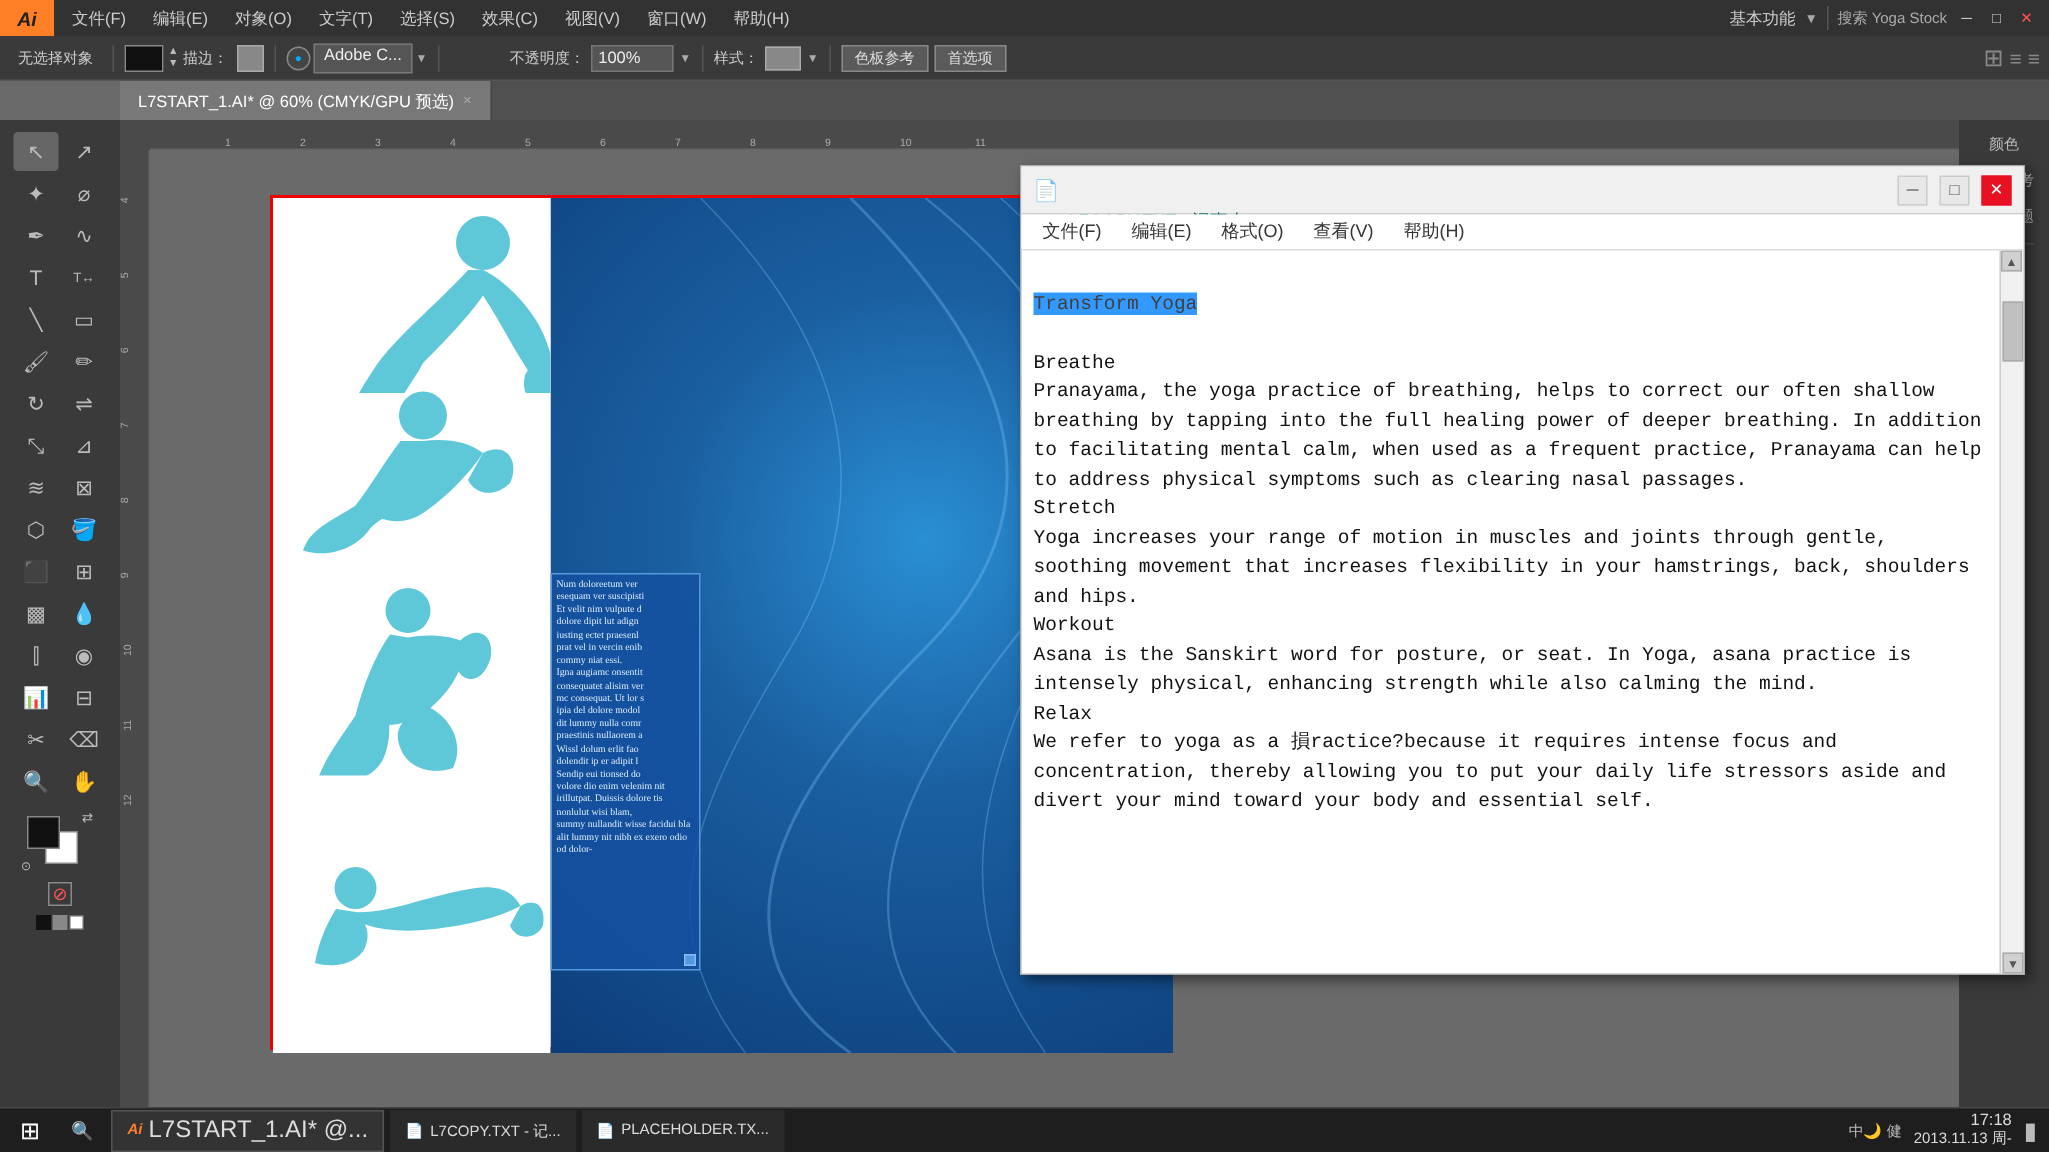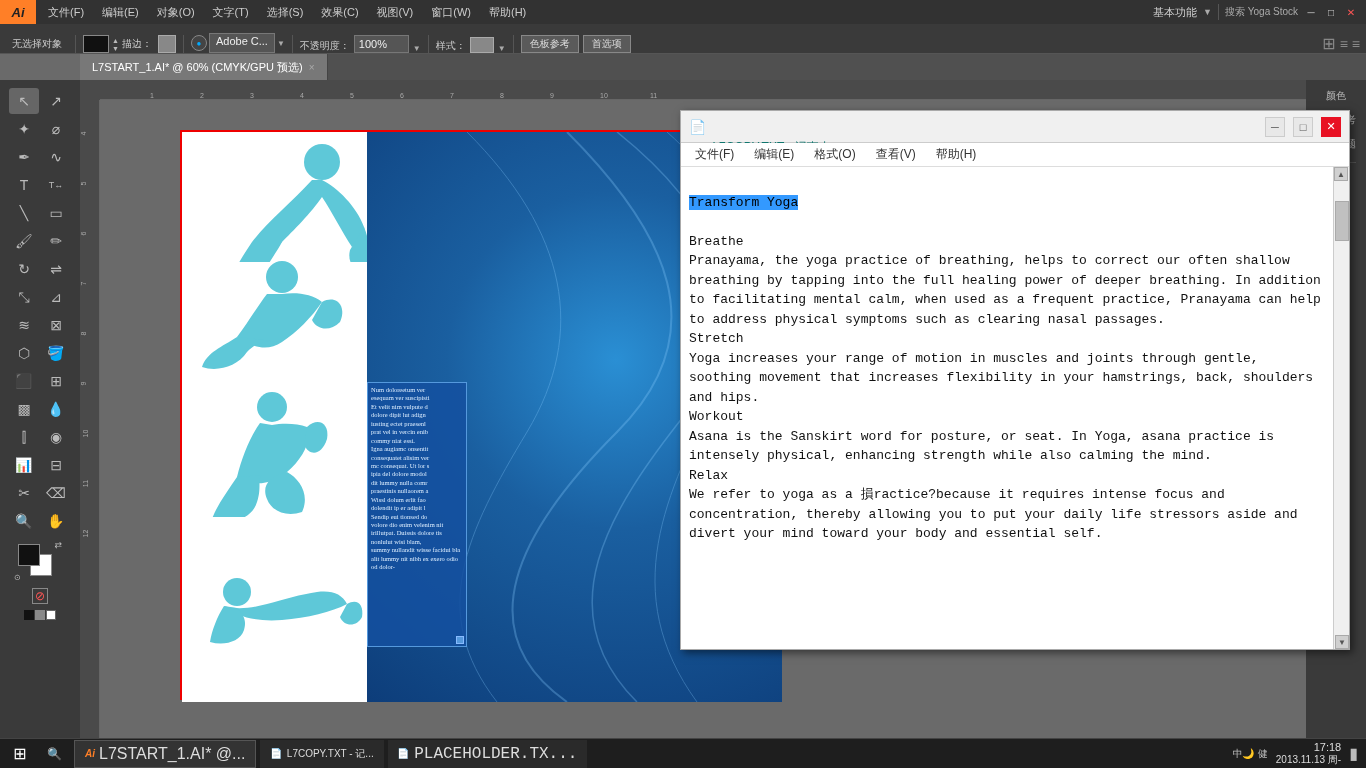--- a/index.html
+++ b/index.html
@@ -16,21 +16,21 @@
       color: #222; font-weight: bold; font-size: 13px; font-style: italic;
     }
     .top-menu-bar .menu-items { display: flex; gap: 2px; padding-left: 4px; }
     .top-menu-bar .menu-item { padding: 2px 8px; cursor: pointer; color: #ccc; font-size: 11px; }
     .top-menu-bar .right-controls { margin-left: auto; display: flex; align-items: center; gap: 6px; padding-right: 8px; }
     .win-btn { width: 14px; height: 14px; display: inline-flex; align-items: center; justify-content: center; font-size: 10px; color: #ccc; cursor: pointer; }
 
     
     .toolbar {
       position: absolute; top: 24px; left: 0; width: 1366px; height: 30px;
-      background: #3a3a3a; display: flex; align-items: flex-end; gap: 4px; padding: 0 6px;
+      background: #3a3a3a; display: flex; align-items: center; gap: 4px; padding: 0 6px;
       z-index: 99; border-bottom: 1px solid #555;
     }
     .toolbar-item { color: #ccc; font-size: 11px; padding: 2px 6px; cursor: pointer; }
     .toolbar-sep { width: 1px; height: 18px; background: #555; margin: 0 3px; }
     .toolbar-stroke-box { width: 26px; height: 18px; background: #111; border: 1px solid #888; }
     .toolbar-input { background: #555; border: 1px solid #777; color: #eee; font-size: 11px; padding: 1px 4px; height: 18px; }
     .toolbar-touch { background: #555; border: 1px solid #777; color: #eee; font-size: 11px; padding: 1px 6px; height: 20px; }
     .toolbar-dropdown { display: flex; align-items: center; gap: 2px; }
     .caret { font-size: 8px; color: #aaa; }
 
@@ -100,21 +100,21 @@
     }
     .notepad-menu-item { padding: 2px 8px; font-size: 12px; color: #333; cursor: pointer; }
     .notepad-content {
       flex: 1; overflow: hidden; display: flex;
     }
     .notepad-scrollbar { width: 16px; background: #f0f0f0; border-left: 1px solid #ccc; }
     .notepad-text-area {
       flex: 1; padding: 6px 8px; font-size: 13px; font-family: 'Courier New', monospace;
       line-height: 1.5; color: #111; overflow: hidden; white-space: pre-wrap;
     }
-    .notepad-selected { background: #3399ff; color: #000000; display: inline; }
+    .notepad-selected { background: #3399ff; color: #404040; display: inline; }
 
     
     .status-bar {
       position: absolute; bottom: 0; left: 0; width: 1366px; height: 30px;
       background: #3a3a3a; display: flex; align-items: center; padding: 0 8px;
       color: #bbb; font-size: 11px; z-index: 200; border-top: 1px solid #555;
       gap: 8px;
     }
     .status-zoom { display: flex; align-items: center; gap: 4px; }
     .status-nav { display: flex; align-items: center; gap: 2px; }
@@ -183,21 +183,21 @@
 
   <div class="toolbar-dropdown">
     <div style="width:16px;height:16px;background:#444;border:1px solid #888;border-radius:50%;display:flex;align-items:center;justify-content:center;">
       <span style="color:#0af;font-size:8px;">●</span>
     </div>
     <span class="toolbar-touch">Adobe C...</span>
     <span class="caret">▼</span>
   </div>
   <div class="toolbar-sep"></div>
 
-  <span style="color:#ccc;font-size:10px;">不透明度：</span>
+  <span style="color:#ccc;font-size:10px;margin-left:40px;">不透明度：</span>
   <input type="text" class="toolbar-input" value="100%" style="width: 55px;">
   <span class="caret">▼</span>
   <div class="toolbar-sep"></div>
 
   <span style="color:#ccc;font-size:10px;">样式：</span>
   <div style="width:24px;height:16px;background:#888;border:1px solid #aaa;"></div>
   <span class="caret">▼</span>
   <div class="toolbar-sep"></div>
   <button style="background:#5a5a5a;border:1px solid #888;color:#ddd;font-size:10px;padding:1px 8px;cursor:pointer;">色板参考</button>
   <button style="background:#5a5a5a;border:1px solid #888;color:#ddd;font-size:10px;padding:1px 8px;cursor:pointer;">首选项</button>
@@ -475,21 +475,21 @@
   <div style="height:28px;padding:0 10px;display:flex;align-items:center;gap:4px;background:#333;border:1px solid #555;cursor:pointer;margin-left:4px;">
     <span style="color:#ff7f27;font-weight:bold;font-size:10px;font-style:italic;">Ai</span>
     <span style="color:#ddd;font-size:16px;">L7START_1.AI* @...</span>
   </div>
   <div style="height:28px;padding:0 10px;display:flex;align-items:center;gap:4px;background:#2a2a2a;cursor:pointer;margin-left:4px;">
     <span style="font-size:10px;">📄</span>
     <span style="color:#ddd;font-size:10px;">L7COPY.TXT - 记...</span>
   </div>
   <div style="height:28px;padding:0 10px;display:flex;align-items:center;gap:4px;background:#2a2a2a;cursor:pointer;margin-left:4px;">
     <span style="font-size:10px;">📄</span>
-    <span style="color:#ddd;font-size:16px;font-family:Liberation Mono, monospace;">PLACEHOLDER.TX...</span>
+    <span style="color:#ddd;font-size:10px;">PLACEHOLDER.TX...</span>
   </div>
 
   <div style="margin-left:auto;display:flex;align-items:center;gap:8px;padding-right:8px;">
     <span style="color:#bbb;font-size:10px;">中🌙 健</span>
     <div style="text-align:right;">
       <div style="color:#ddd;font-size:11px;line-height:1.2;">17:18</div>
       <div style="color:#ddd;font-size:10px;line-height:1.2;">2013.11.13 周-</div>
     </div>
     <div style="color:#bbb;font-size:16px;cursor:pointer;">▮</div>
   </div>

